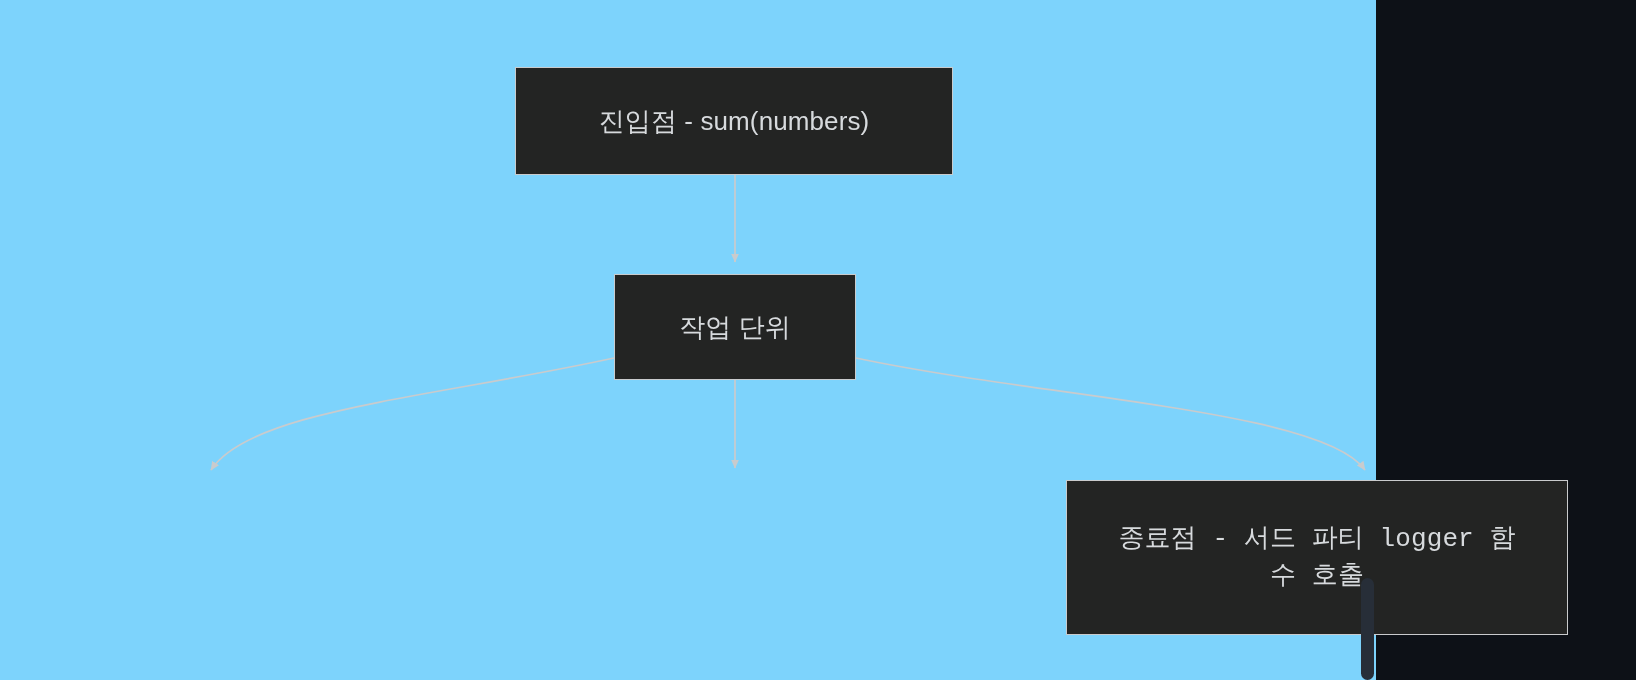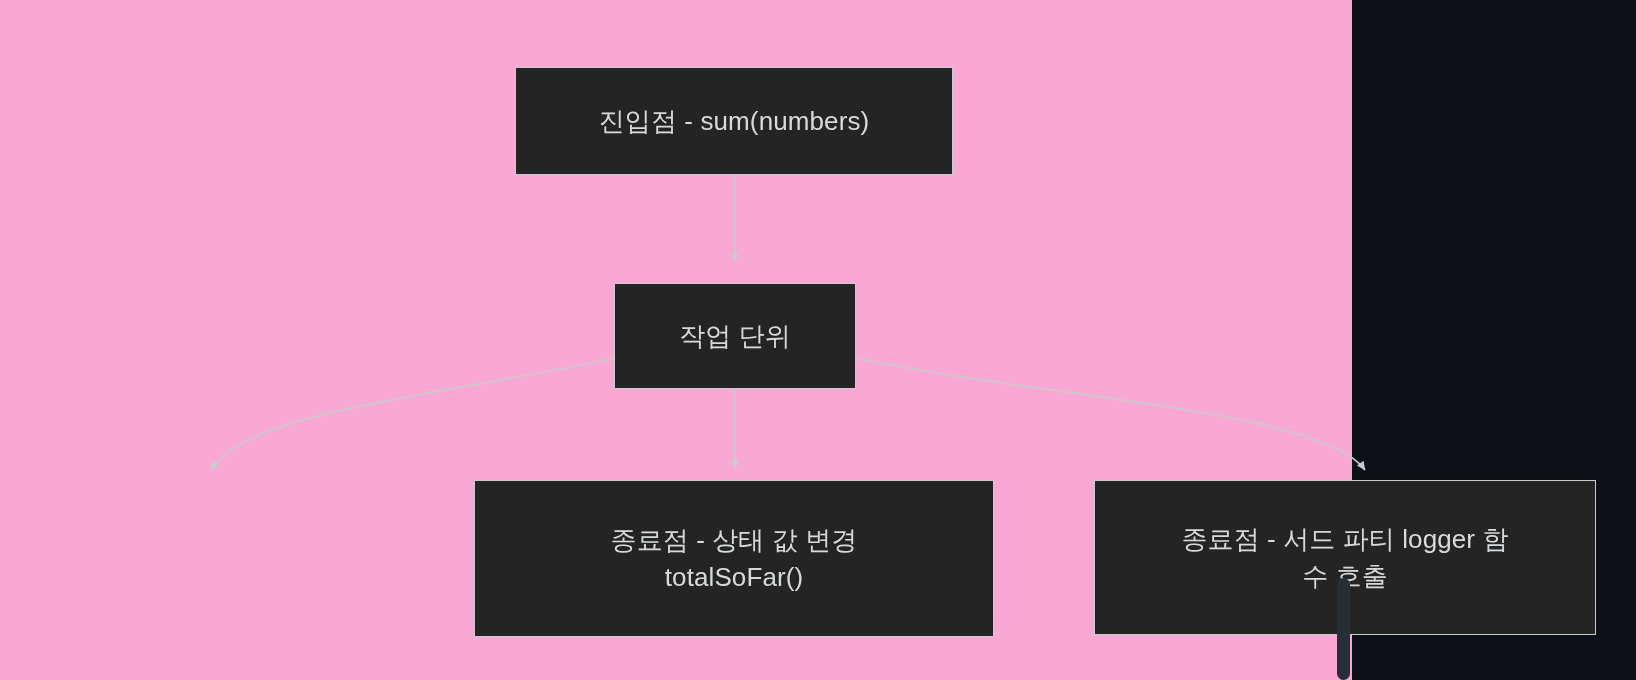--- a/index.html
+++ b/index.html
@@ -11,21 +11,22 @@
   body {
     width: 1636px;
     height: 680px;
     overflow: hidden;
     font-family: "Liberation Sans", "DejaVu Sans", sans-serif;
   }
   #diagram-canvas {
     position: relative;
     width: 1352px;
     height: 680px;
-    background: #f9a8d4;
+    background: #7dd3fc;
+    padding-left: 24px;
   }
   #edge-layer {
     position: absolute;
     left: 0;
     top: 0;
     width: 1636px;
     height: 680px;
     pointer-events: none;
   }
   .node {
@@ -48,39 +49,39 @@
     left: 515px;
     top: 67px;
     width: 438px;
     height: 108px;
   }
   #node-unit {
     left: 614px;
     top: 274px;
     width: 242px;
     height: 106px;
-    margin-top: 9px;
   }
   #node-exit-return {
     left: 48px;
     top: 505px;
     width: 325px;
     height: 107px;
   }
   #node-exit-state {
     left: 474px;
     top: 480px;
     width: 520px;
     height: 157px;
   }
   #node-exit-logger {
-    left: 1094px;
+    left: 1066px;
     top: 480px;
     width: 502px;
     height: 155px;
+    font-family: Liberation Mono, monospace;
   }
   #scrollbar-thumb {
     position: absolute;
     right: 2px;
     top: 578px;
     width: 13px;
     height: 102px;
     background: #272e38;
     border-radius: 7px;
   }
@@ -108,24 +109,20 @@
 
   <div class="node" id="node-entry">
     <span>진입점 - sum(numbers)</span>
   </div>
 
   <div class="node" id="node-unit">
     <span>작업 단위</span>
   </div>
 
 
-  <div class="node" id="node-exit-state">
-    <span>종료점 - 상태 값 변경
-totalSoFar()</span>
-  </div>
 
   <div class="node" id="node-exit-logger">
     <span>종료점 - 서드 파티 logger 함
 수 호출</span>
   </div>
 
   <div id="scrollbar-thumb"></div>
 
 </div>
 

